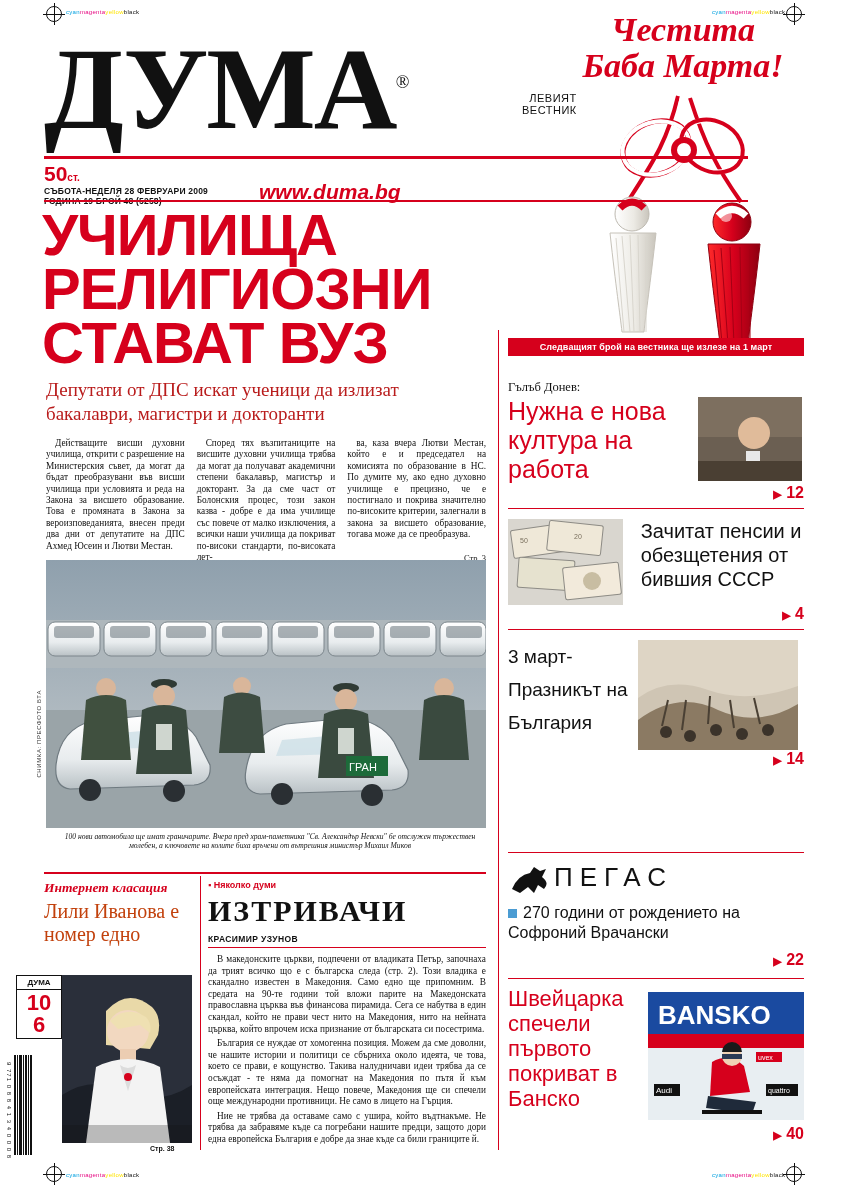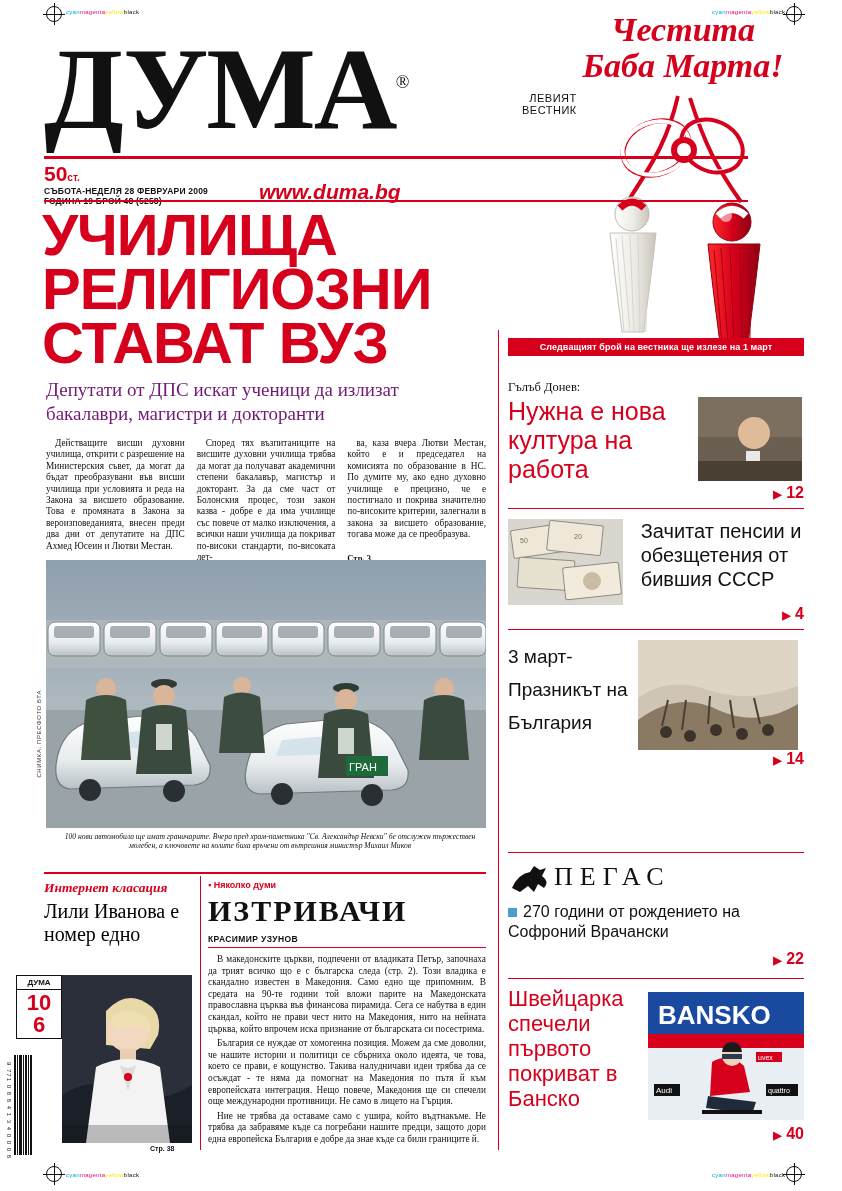--- a/index.html
+++ b/index.html
@@ -52,28 +52,28 @@
   .siteurl{position:absolute;left:215px;top:20px;font-size:21px;font-weight:bold;font-style:italic;color:#d6001c;}
 
   
   .headline{
     position:absolute;left:42px;top:208px;width:450px;
     font-family:"Liberation Sans", sans-serif;font-weight:bold;
     font-size:58px;line-height:54px;letter-spacing:-1px;color:#d6001c;
   }
   .subhead{
     position:absolute;left:46px;top:378px;width:440px;
-    font-family:"Liberation Serif", serif;font-size:19px;line-height:24px;color:#701a75;
+    font-family:"Liberation Serif", serif;font-size:19px;line-height:24px;color:#b91c1c;
   }
 
   
   .leadcols{position:absolute;left:46px;top:438px;width:440px;display:flex;gap:12px;}
   .leadcol{width:140px;font-family:"Liberation Serif", serif;font-size:9.3px;line-height:11.4px;text-align:justify;color:#111;}
   .leadcol p{margin:0;text-indent:9px;}
-  .stref{font-weight:bold;font-size:8.5px;text-align:left;display:block;margin-top:12px;}
+  .stref{font-weight:normal;font-size:8.5px;text-align:right;display:block;margin-top:12px;}
 
   
   .mainphoto{position:absolute;left:46px;top:560px;width:440px;height:268px;overflow:hidden;background:#6a7a86;}
   .photo-credit{
     position:absolute;left:36px;top:690px;
     writing-mode:vertical-rl;transform:rotate(180deg);
     font-size:6px;letter-spacing:.6px;color:#333;
   }
   .caption{
     position:absolute;left:60px;top:832px;width:420px;
@@ -86,39 +86,39 @@
   .hline{height:1px;background:#d6001c;}
   .kicker{font-family:"Liberation Serif", serif;font-size:12.5px;margin:6px 0 2px;color:#111;}
   .rhead{font-family:"Liberation Sans", sans-serif;font-size:25px;line-height:29px;color:#d6001c;font-weight:normal;}
   .rhead.dark{color:#111;}
   .pagemark{color:#d6001c;font-weight:bold;font-size:16px;text-align:right;}
   .pagemark .tri{font-size:11px;}
 
   
   .netbox{position:absolute;left:44px;top:880px;width:150px;}
   .netbox .title{font-family:"Liberation Serif", serif;font-style:italic;font-weight:bold;font-size:13.5px;color:#d6001c;}
-  .netbox .nhead{font-family:"Liberation Serif", serif;font-size:20px;line-height:23px;color:#000000;margin-top:4px;}
+  .netbox .nhead{font-family:"Liberation Serif", serif;font-size:20px;line-height:23px;color:#c2410c;margin-top:4px;}
   .dumabadge{position:absolute;left:16px;top:975px;width:44px;border:1px solid #111;background:#fff;text-align:center;}
   .dumabadge .t{font-size:8px;font-weight:bold;padding:2px 0;border-bottom:1px solid #111;}
   .dumabadge .n1{font-size:22px;font-weight:bold;color:#d6001c;line-height:22px;padding-top:2px;}
   .dumabadge .n2{font-size:22px;font-weight:bold;color:#d6001c;line-height:22px;padding-bottom:2px;}
   .barcode{position:absolute;left:12px;top:1055px;width:20px;height:100px;}
   .barcode-num{position:absolute;left:6px;top:1062px;writing-mode:vertical-rl;font-size:6px;letter-spacing:1px;}
 
   
   .cbox{position:absolute;left:208px;top:880px;width:278px;}
   .cbox .kicker2{font-size:9px;font-weight:bold;color:#d6001c;}
   .cbox .ctitle{font-family:"Liberation Serif", serif;font-size:30px;letter-spacing:2px;font-weight:bold;color:#111;margin:4px 0 6px;}
   .cbox .author{font-size:8.5px;font-weight:bold;letter-spacing:.4px;color:#111;border-bottom:1px solid #d6001c;padding-bottom:3px;}
   .cbox .body{font-family:"Liberation Serif", serif;font-size:9.3px;line-height:11.6px;text-align:justify;margin-top:6px;}
   .cbox .body p{margin:0 0 3px;text-indent:9px;}
 
   
   .pegas{position:absolute;left:508px;top:862px;width:296px;}
-  .pegas .word{font-family:Liberation Serif, serif;font-size:26px;letter-spacing:7px;color:#111;}
+  .pegas .word{font-family:Liberation Sans, sans-serif;font-size:26px;letter-spacing:7px;color:#111;}
   .pegas .item{font-family:"Liberation Sans",sans-serif;font-size:16px;line-height:20px;color:#111;margin-top:10px;}
   .sq{display:inline-block;width:9px;height:9px;background:#4b9cd3;margin-right:6px;}
 
   
   .bansko{position:absolute;left:508px;top:986px;width:296px;}
   .bansko .bhead{font-family:"Liberation Sans",sans-serif;font-size:22px;line-height:25px;color:#d6001c;}
   .bansko-photo{position:absolute;left:648px;top:992px;width:156px;height:128px;overflow:hidden;border:0;}
 </style>
 </head>
 <body>

